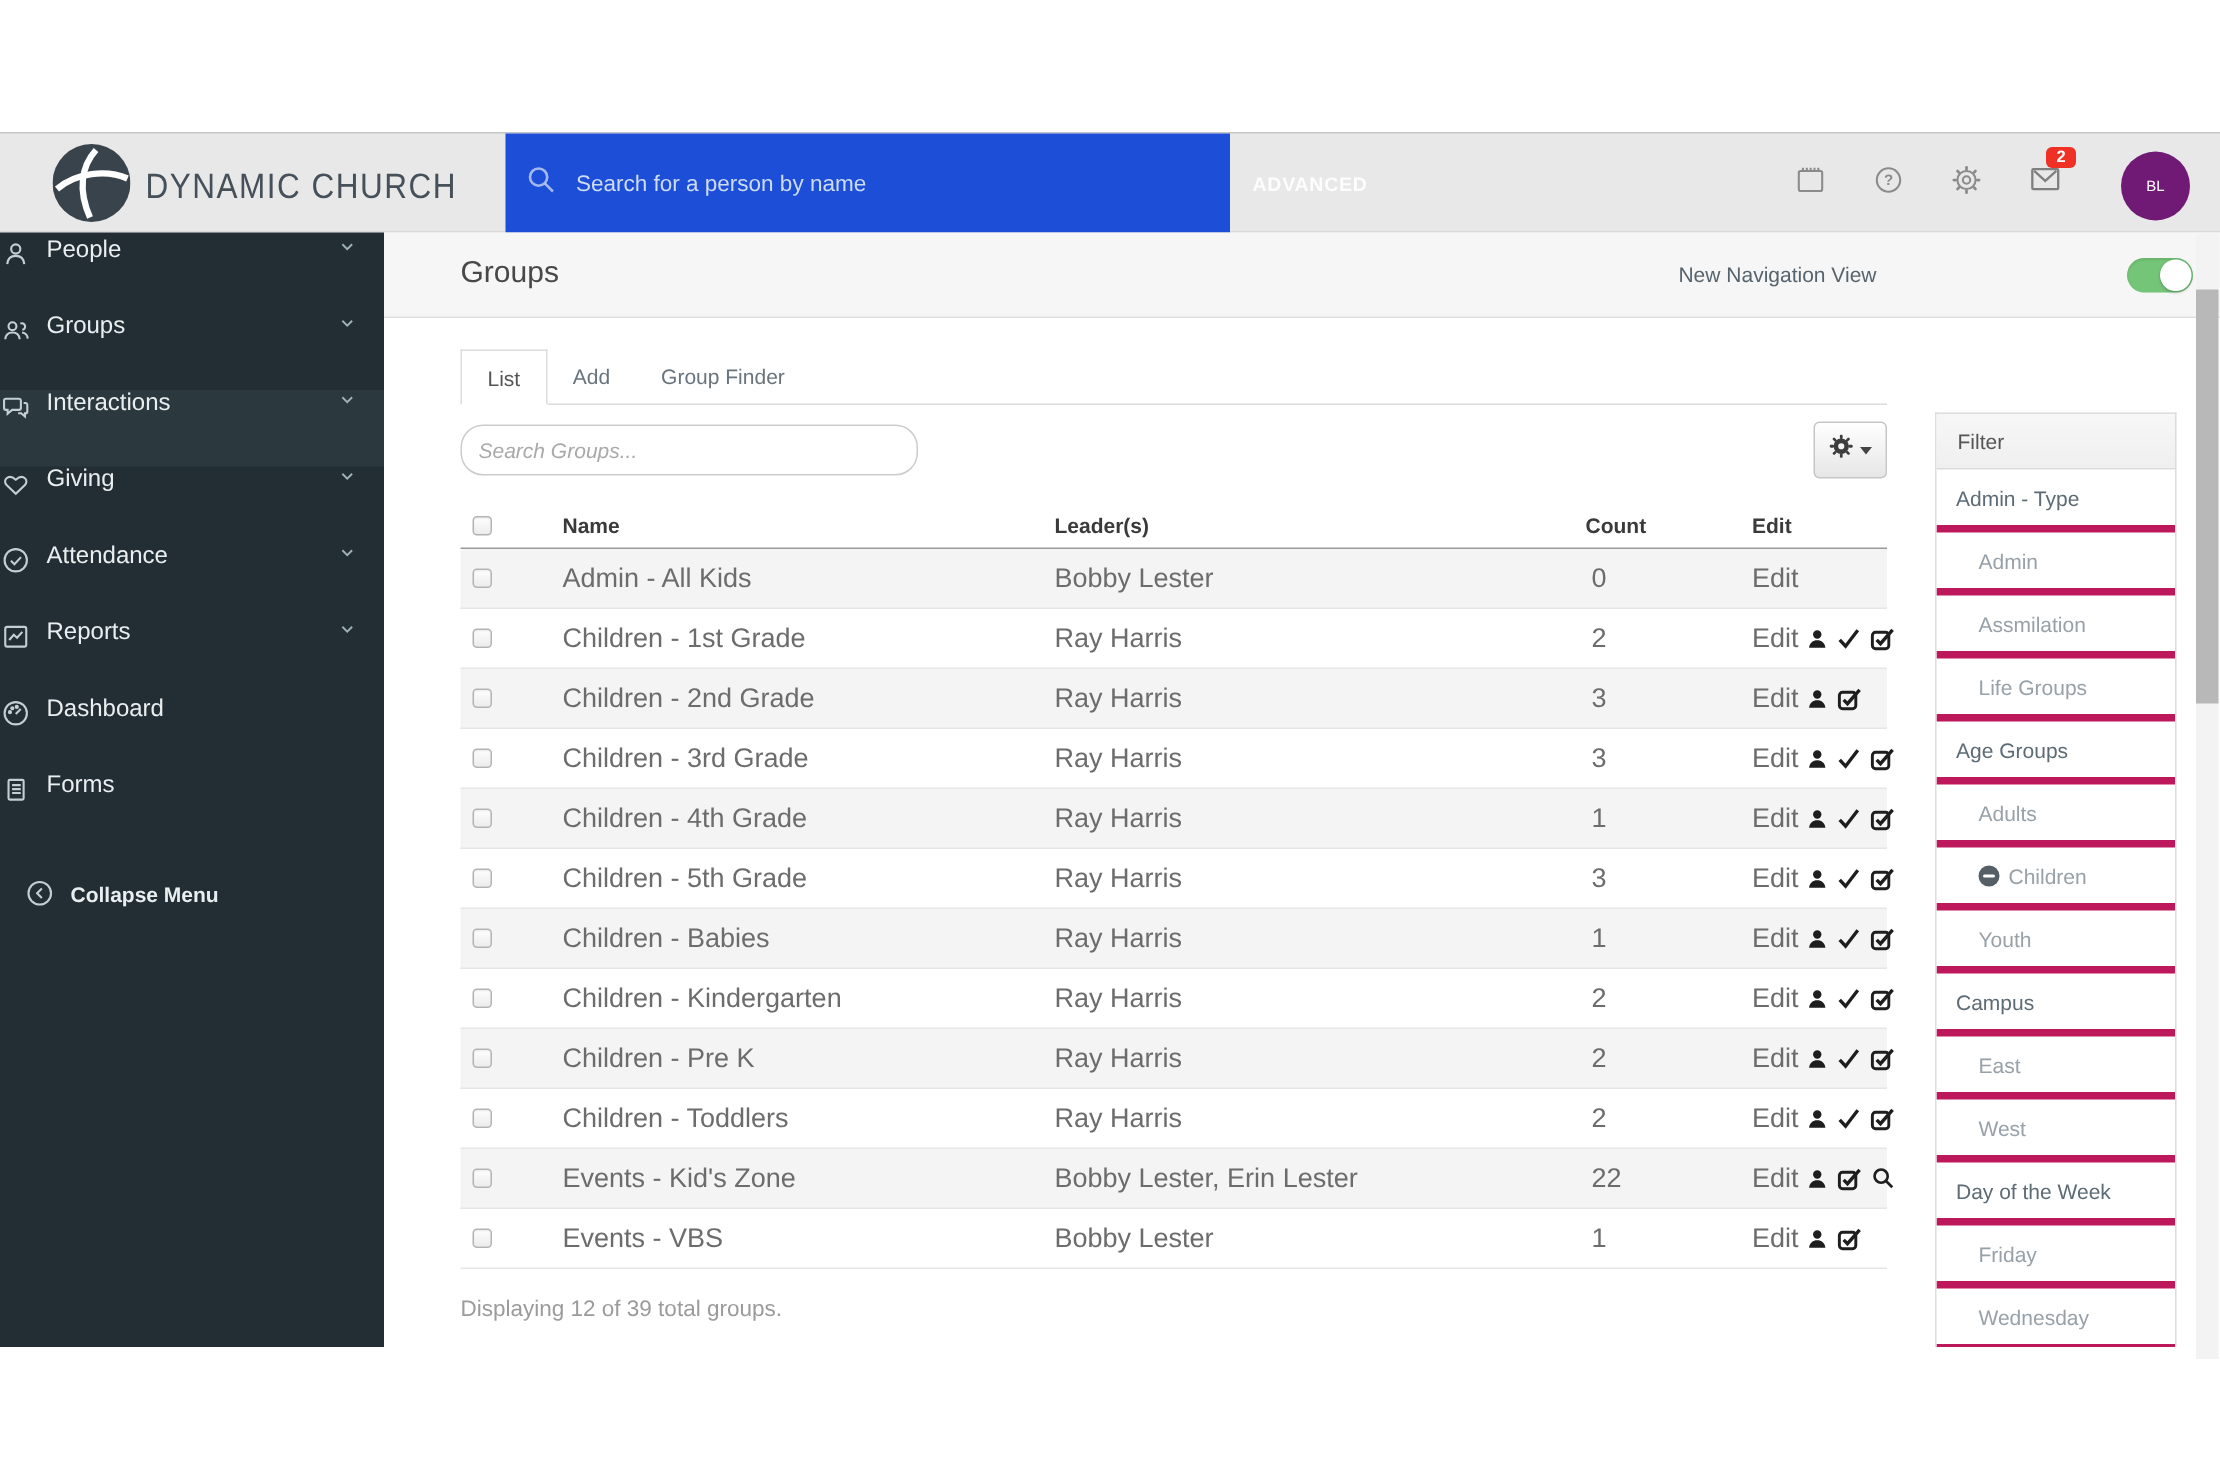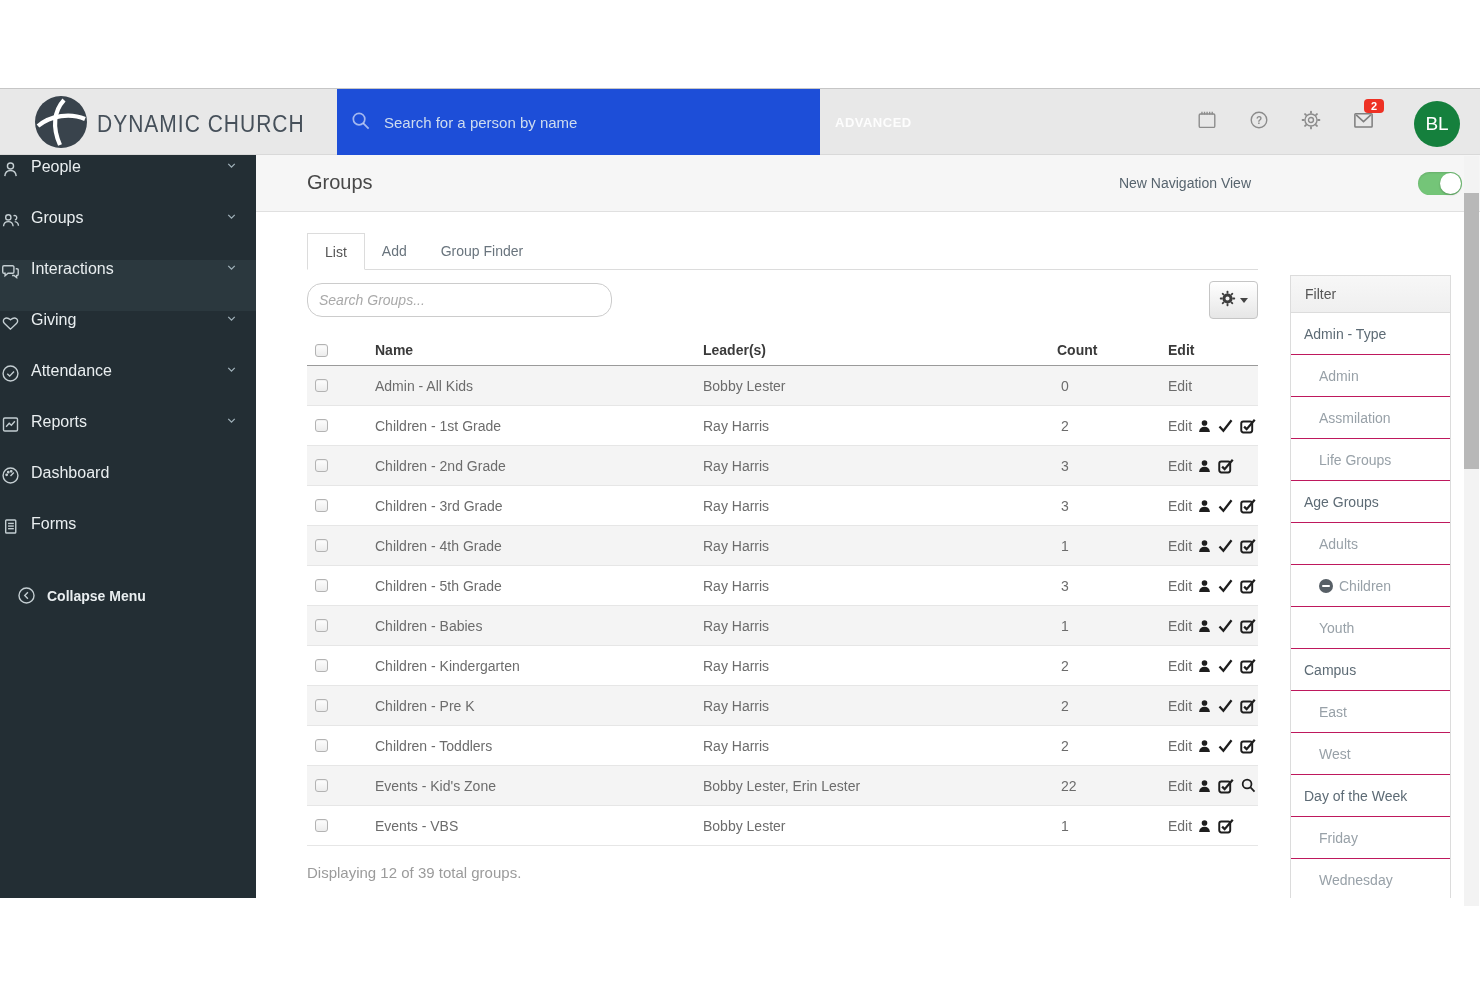--- a/index.html
+++ b/index.html
@@ -17,21 +17,21 @@
                 display:flex; align-items:center; cursor:text; }
   .hdr-search .mag { margin-left:12px; }
   .hdr-search .ph { margin-left:12px; font-size:15px; color:#cedcef; }
   .advanced { position:absolute; left:835px; top:26px; font-size:13px; font-weight:bold;
               color:#fdfdfd; letter-spacing:.5px; }
   .hdr-icons { position:absolute; left:1196px; top:0; height:66px; display:flex; align-items:center; }
   .hico { position:relative; width:22px; margin-right:30px; cursor:pointer; }
   .badge { position:absolute; left:12px; top:-10px; background:#ee3124; color:#fff; font-size:11px;
            font-weight:bold; padding:1px 7px; border-radius:4px; }
   .avatar { position:absolute; left:1414px; top:101px; width:46px; height:46px; border-radius:50%;
-            background:#15803d; color:#fff; font-size:19px; display:flex; align-items:center;
+            background:#701a75; color:#fff; font-size:10px; display:flex; align-items:center;
             justify-content:center; cursor:pointer; }
 
   
   .side { position:absolute; left:0; top:155px; width:256px; height:743px; background:#232e34; }
   #side-items { position:absolute; top:3px; width:100%; }
   .side-item { position:relative; height:51px; display:flex; align-items:flex-start; 
                cursor:pointer; }
   .side-item.active { background:#2b383e; }
   .side-icon { width:24px; height:22px; display:flex; align-items:center; }
   .side-label { margin-left:7px; font-size:16px; color:#e9eef0; }
@@ -64,37 +64,37 @@
   .gear-btn { position:absolute; left:1209px; top:281px; width:49px; height:38px;
               background:linear-gradient(#ffffff,#e6e6e6); border:1px solid #c5c5c5; border-radius:4px;
               display:flex; align-items:center; justify-content:center; cursor:pointer; gap:4px; }
   .caret { width:0; height:0; border-left:4px solid transparent; border-right:4px solid transparent;
            border-top:5px solid #444; }
 
   
   .gtable { position:absolute; left:307px; top:335px; width:951px; }
   .trow { display:grid; grid-template-columns:68px 328px 354px 111px auto; align-items:center; }
   .thead { height:31px; border-bottom:1px solid #9a9a9a; font-size:14px; font-weight:bold; color:#3a3a3a; }
-  .tbody .trow { height:40px; border-bottom:1px solid #e6e6e6; font-size:14px; color:#6c6c6c; }
+  .tbody .trow { height:40px; border-bottom:1px solid #e6e6e6; font-size:18px; color:#6c6c6c; }
   .tbody .trow:nth-child(odd) { background:#f4f4f4; }
   .cbx { width:13px; height:13px; margin-left:8px; border:1px solid #b3b3b3; border-radius:3px;
          background:linear-gradient(#fefefe,#ececec); box-shadow:inset 0 1px 1px rgba(0,0,0,.06);
          cursor:pointer; }
   .cell-count { padding-left:4px; }
   .cell-edit { display:flex; align-items:center; gap:5px; }
   .edit-link { cursor:pointer; }
   .row-ico { display:flex; align-items:center; cursor:pointer; color:#1e1e1e; }
   .foot-note { position:absolute; left:307px; top:864px; font-size:15px; color:#9b9b9b; }
 
   
   .filter { position:absolute; left:1290px; top:275px; width:161px; height:623px;
             border:1px solid #dcdcdc; border-bottom:none; background:#fff; overflow:hidden; }
   .filter-hd { height:37px; line-height:37px; padding-left:14px; font-size:14px; color:#555;
                background:linear-gradient(#f7f7f7,#efefef); border-bottom:1px solid #dcdcdc; }
-  .f-item { height:42px; display:flex; align-items:center; border-bottom:1px solid #be185d;
+  .f-item { height:42px; display:flex; align-items:center; border-bottom:5px solid #be185d;
             font-size:14px; cursor:pointer; }
   .f-item.cat { padding-left:13px; color:#5d6b75; }
   .f-item.opt { padding-left:28px; color:#98a1a8; }
   .minus-ico { width:14px; height:14px; border-radius:50%; background:#575f66; position:relative;
                margin-right:6px; flex:0 0 auto; }
   .minus-ico::after { content:""; position:absolute; left:3px; top:6px; width:8px; height:2px;
                       background:#fff; border-radius:1px; }
 
   
   .sb-track { position:absolute; left:1464px; top:156px; width:15px; height:750px; background:#f3f3f3; }

